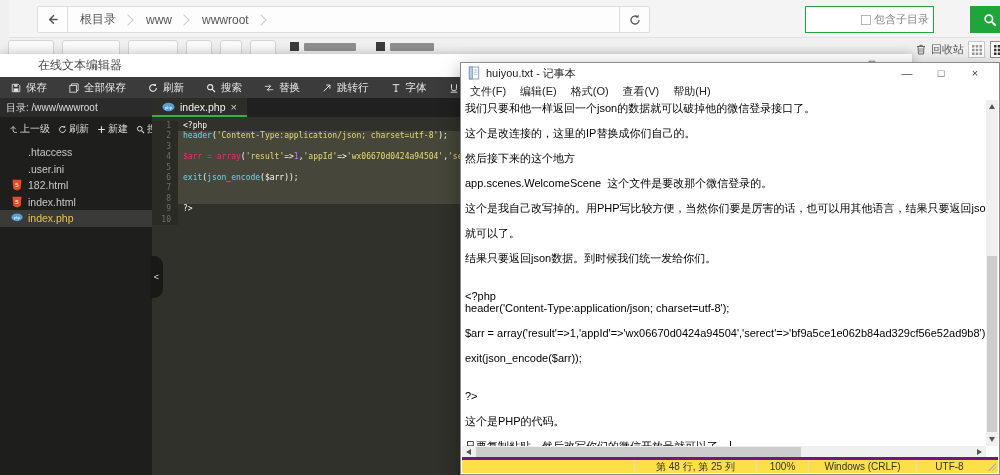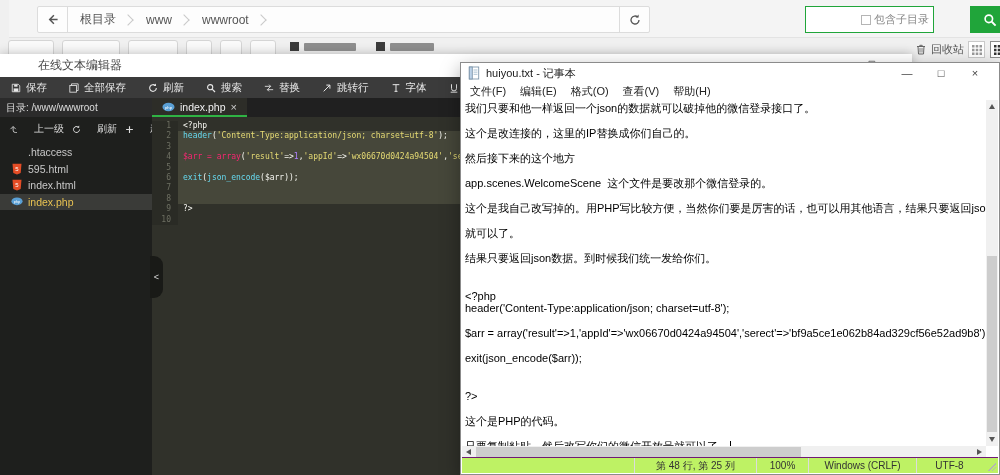--- a/index.html
+++ b/index.html
@@ -44,21 +44,21 @@
   .d-toolbar { height:21px; background:#3b3b3b; display:flex; align-items:stretch; }
   .tool { display:flex; align-items:center; gap:5px; padding:0 11px; color:#e8e8e8; font-size:10.5px; cursor:pointer; white-space:nowrap; }
   .tool svg { width:10px; height:10px; }
   .d-tabrow { height:19px; background:#202020; display:flex; align-items:stretch; }
   .d-dir { width:152px; background:#2b2b2b; color:#ddd; font-size:10px; display:flex; align-items:center; padding-left:6px; white-space:nowrap; }
   .d-tab { display:flex; align-items:center; gap:5px; padding:0 10px; background:#2d2d28; border-bottom:2px solid #2fb344; color:#f0f0f0; font-size:10.5px; cursor:pointer; }
   .d-tab .tab-close { color:#ccc; font-size:11px; cursor:pointer; }
   .d-body { position:absolute; left:0; top:63px; right:0; bottom:0; display:flex; overflow:hidden; }
   .sidebar { width:152px; background:#1e1f1d; color:#ccc; position:relative; flex:none; }
   .sb-actions { height:24px; display:flex; align-items:center; gap:2px; padding:0 6px; }
-  .sb-act { display:flex; align-items:center; gap:16px; font-size:10px; color:#ddd; cursor:pointer; padding:0 3px; white-space:nowrap; }
+  .sb-act { display:flex; align-items:center; gap:2px; font-size:10px; color:#ddd; cursor:pointer; padding:0 3px; white-space:nowrap; }
   .sb-act svg { width:9px; height:9px; }
   .sb-files { margin-top:3px; }
   .sb-file { height:16.5px; display:flex; align-items:center; padding-left:28px; font-size:10.5px; color:#c8c8c8; position:relative; cursor:pointer; white-space:nowrap; }
   .sb-file .ficon { position:absolute; left:11px; top:2px; width:12px; height:12px; }
   .sb-file.active { background:#3a3b38; color:#e8c252; }
   .handle { position:absolute; left:150px; top:139px; width:13px; height:42px; background:#191a17; border-radius:0 9px 9px 0; display:flex; align-items:center; justify-content:center; color:#ddd; font-size:9px; cursor:pointer; z-index:3; }
   .main { flex:1; background:#30312a; font-family:"DejaVu Sans Mono",monospace; font-size:8px; position:relative; padding-top:4px; }
   .code-row { display:flex; height:10.4px; line-height:10.4px; }
   .code-row.hl { background:#46473a; }
   .gut { width:26px; flex:none; text-align:right; padding-right:7px; color:#6d6f62; background:transparent; }
@@ -77,21 +77,21 @@
   .np-menubar { height:17px; display:flex; align-items:center; padding-left:2px; }
   .np-menu { font-size:11px; color:#222; padding:0 7px; cursor:pointer; }
   .np-content { position:absolute; left:1px; right:13px; top:37px; bottom:28px; overflow:hidden; padding:2px 0 0 3px; background:#fff; }
   .np-line { height:12.5px; line-height:12.5px; font-size:11px; color:#000; white-space:pre; }
   .caret { display:inline-block; width:1px; height:11px; background:#000; vertical-align:-2px; margin-left:1px; }
   .np-vscroll { position:absolute; right:1px; top:37px; bottom:28px; width:12px; background:#f0f0f0; }
   .np-hscroll { position:absolute; left:1px; right:13px; bottom:16px; height:12px; background:#f0f0f0; }
   .sc-arrow { position:absolute; width:0; height:0; }
   .vthumb { position:absolute; left:1px; right:1px; top:45%; bottom:14px; background:#cdcdcd; }
   .hthumb { position:absolute; top:1px; bottom:1px; left:14px; width:62%; background:#cdcdcd; }
-  .np-status { position:absolute; left:1px; right:1px; bottom:1px; height:16px; background:#bef264; border-top:1px solid #701a75; display:flex; align-items:center; font-size:10px; color:#333; }
+  .np-status { position:absolute; left:1px; right:1px; bottom:1px; height:16px; background:#fde047; border-top:3px solid #701a75; display:flex; align-items:center; font-size:10px; color:#333; }
   .np-seg { border-left:1px solid #dcdcdc; height:100%; display:flex; align-items:center; justify-content:center; white-space:nowrap; }
   .seg-spacer { flex:1; border-left:none; }
   .seg-grip { width:16px; border-left:none; }
   .grip { position:absolute; right:2px; bottom:2px; width:8px; height:8px;
     background:linear-gradient(135deg, transparent 50%, #b5b5b5 50%, #b5b5b5 60%, transparent 60%, transparent 70%, #b5b5b5 70%, #b5b5b5 80%, transparent 80%); }
 </style>
 </head>
 <body>
 
 <div class="stage">
@@ -331,25 +331,28 @@
                 </svg>
               </span>
               <span>搜索</span>
             </div>
           </div>
         <div class="sb-files">
             <div class="sb-file">
               <span>.htaccess</span>
             </div>
             <div class="sb-file">
+              <span>.user.ini</span>
+            </div>
+            <div class="sb-file">
               <span class="ficon"><svg viewBox="0 0 12 12">
                   <path d="M1.5 .8h9l-.8 9.2L6 11.4 2.3 10z" fill="#e44d26"></path>
                   <text x="6" y="8.4" font-size="6" fill="#ffffff" text-anchor="middle">5</text>
                 </svg></span>
-              <span>595.html</span>
+              <span>182.html</span>
             </div>
             <div class="sb-file">
               <span class="ficon"><svg viewBox="0 0 12 12">
                   <path d="M1.5 .8h9l-.8 9.2L6 11.4 2.3 10z" fill="#e44d26"></path>
                   <text x="6" y="8.4" font-size="6" fill="#ffffff" text-anchor="middle">5</text>
                 </svg></span>
               <span>index.html</span>
             </div>
             <div class="sb-file active">
               <span class="ficon"><svg viewBox="0 0 14 10">

